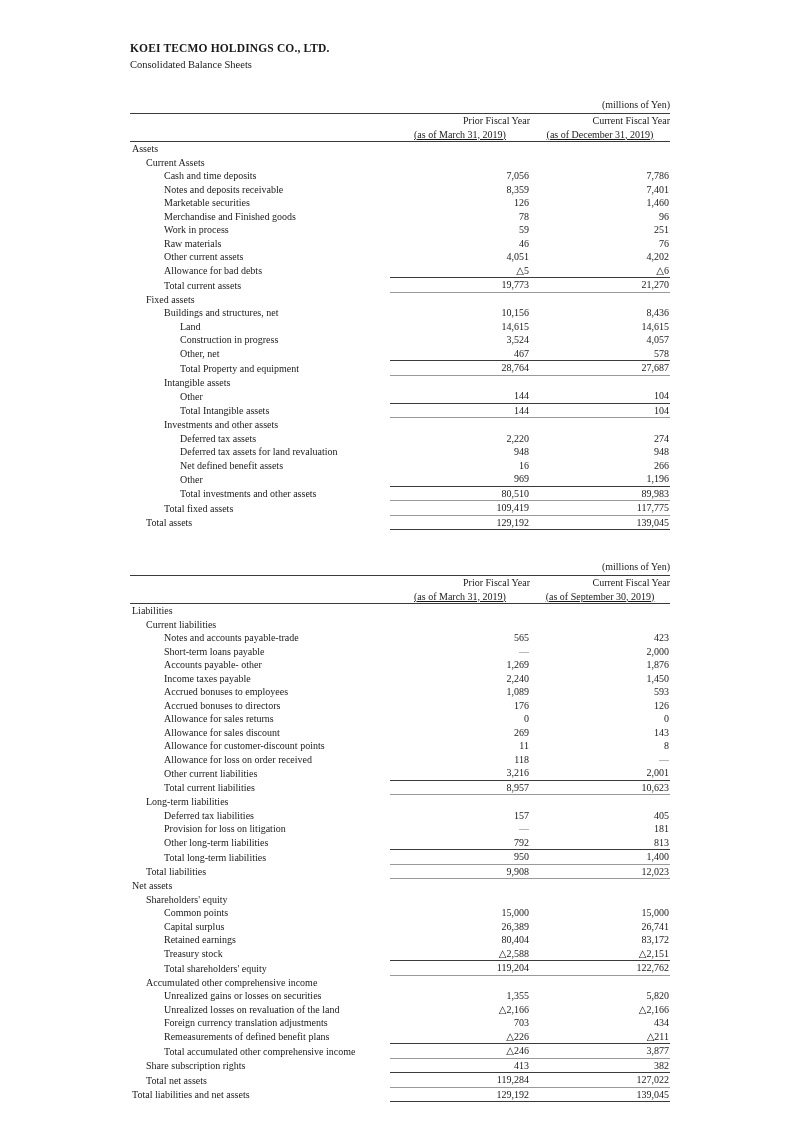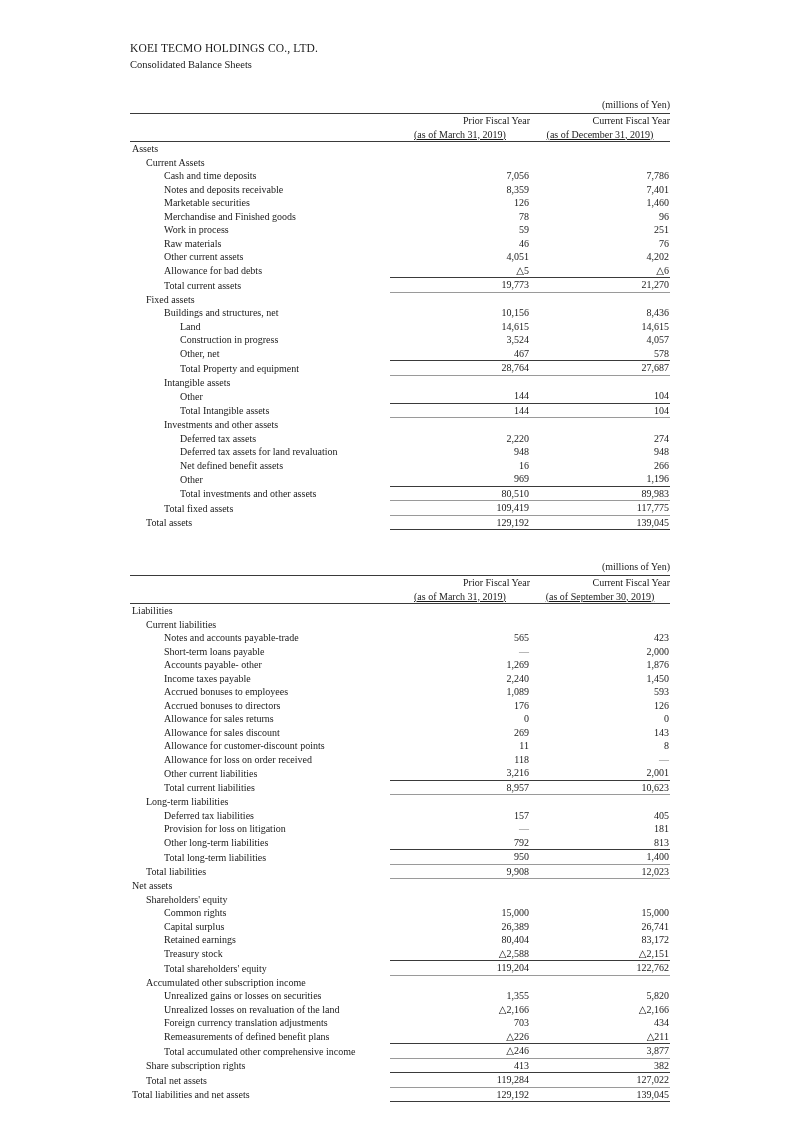--- a/index.html
+++ b/index.html
@@ -20,21 +20,21 @@
     width: 800px;
     height: 1131px;
     box-sizing: border-box;
     padding: 40px 130px 0 130px;
   }
   .doc-header {
     margin-bottom: 26px;
   }
   .company-name {
     font-size: 11.5px;
-    font-weight: normal;
+    font-weight: bold;
     letter-spacing: 0.15px;
     line-height: 16px;
     margin: 0 0 2px 0;
   }
   .doc-subtitle {
     font-size: 10.5px;
     line-height: 14px;
     margin: 0;
   }
 
@@ -413,21 +413,21 @@
             <td class="lbl ind0">Net assets</td>
             <td class="num"></td>
             <td class="num"></td>
           </tr>
           <tr class="row ">
             <td class="lbl ind1">Shareholders' equity</td>
             <td class="num"></td>
             <td class="num"></td>
           </tr>
           <tr class="row ">
-            <td class="lbl ind2">Common rights</td>
+            <td class="lbl ind2">Common points</td>
             <td class="num">15,000</td>
             <td class="num">15,000</td>
           </tr>
           <tr class="row ">
             <td class="lbl ind2">Capital surplus</td>
             <td class="num">26,389</td>
             <td class="num">26,741</td>
           </tr>
           <tr class="row ">
             <td class="lbl ind2">Retained earnings</td>
@@ -438,21 +438,21 @@
             <td class="lbl ind2">Treasury stock</td>
             <td class="num">△2,588</td>
             <td class="num">△2,151</td>
           </tr>
           <tr class="row subtotal-gray">
             <td class="lbl ind2">Total shareholders' equity</td>
             <td class="num">119,204</td>
             <td class="num">122,762</td>
           </tr>
           <tr class="row ">
-            <td class="lbl ind1">Accumulated other subscription income</td>
+            <td class="lbl ind1">Accumulated other comprehensive income</td>
             <td class="num"></td>
             <td class="num"></td>
           </tr>
           <tr class="row ">
             <td class="lbl ind2">Unrealized gains or losses on securities</td>
             <td class="num">1,355</td>
             <td class="num">5,820</td>
           </tr>
           <tr class="row ">
             <td class="lbl ind2">Unrealized losses on revaluation of the land</td>

